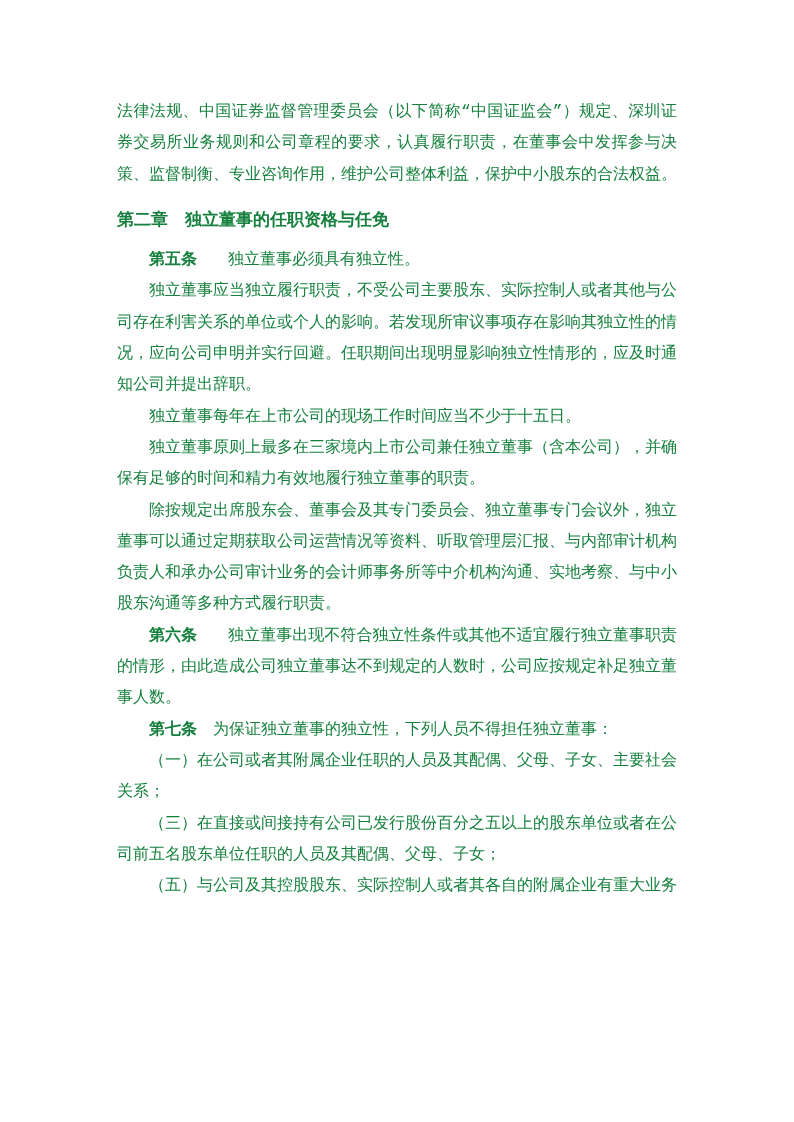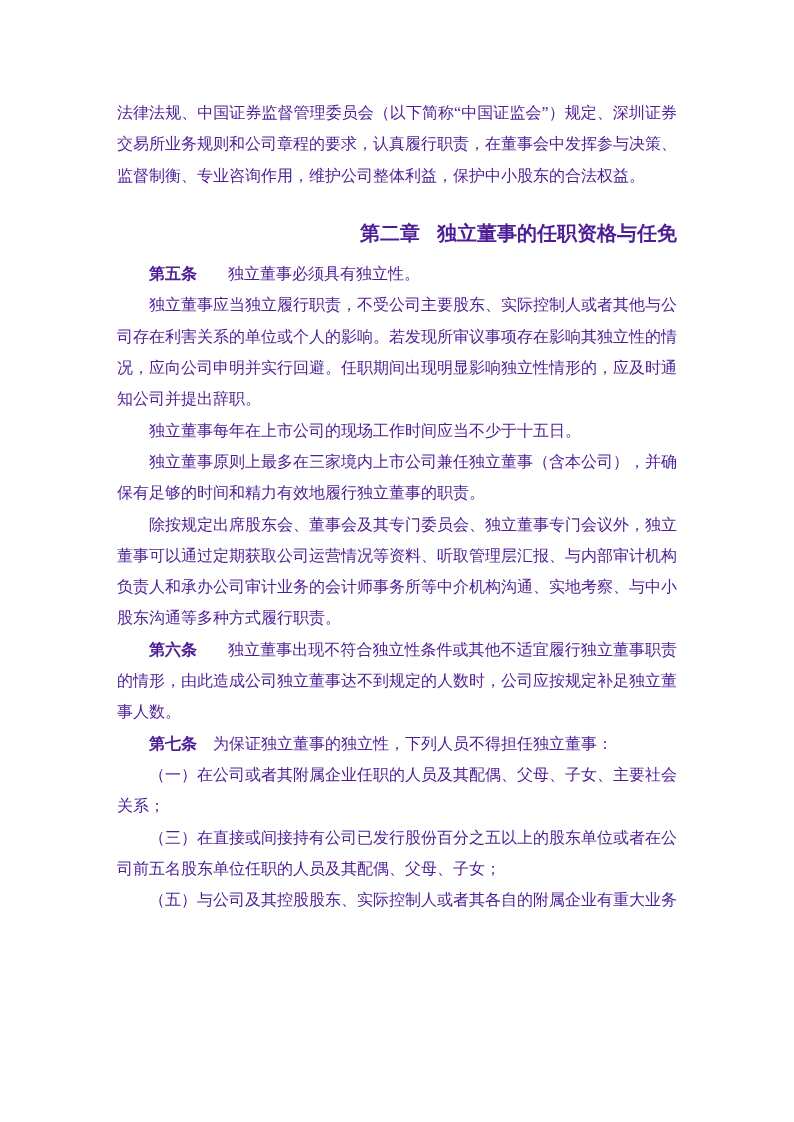--- a/index.html
+++ b/index.html
@@ -6,46 +6,46 @@
     margin: 0;
     padding: 0;
     background: #ffffff;
   }
   .page {
     position: relative;
     width: 794px;
     height: 938px;
     background: #ffffff;
     overflow: hidden;
-    font-family: Liberation Serif, serif;
-    color: #4c1d95;
+    font-family: Liberation Mono, monospace;
+    color: #15803d;
   }
   .doc-body {
     position: absolute;
     left: 117px;
     top: 97px;
     width: 560px;
     font-size: 16px;
     line-height: 31.3px;
     text-align: justify;
   }
   .doc-body p {
     margin: 0;
     padding: 0;
     text-indent: 2em;
   }
   p.no-indent {
     text-indent: 0;
   }
   .chapter {
-    text-align: right;
+    text-align: left;
     font-weight: bold;
-    font-size: 20px;
+    font-size: 17px;
     line-height: 31.3px;
-    margin: 27px 0 9px 0;
+    margin: 14px 0 9px 0;
   }
   .chapter-number {
     margin-right: 17px;
   }
   .art-label {
     font-weight: bold;
     margin-right: 31px;
   }
   .art-label.gap-sm {
     margin-right: 16px;

